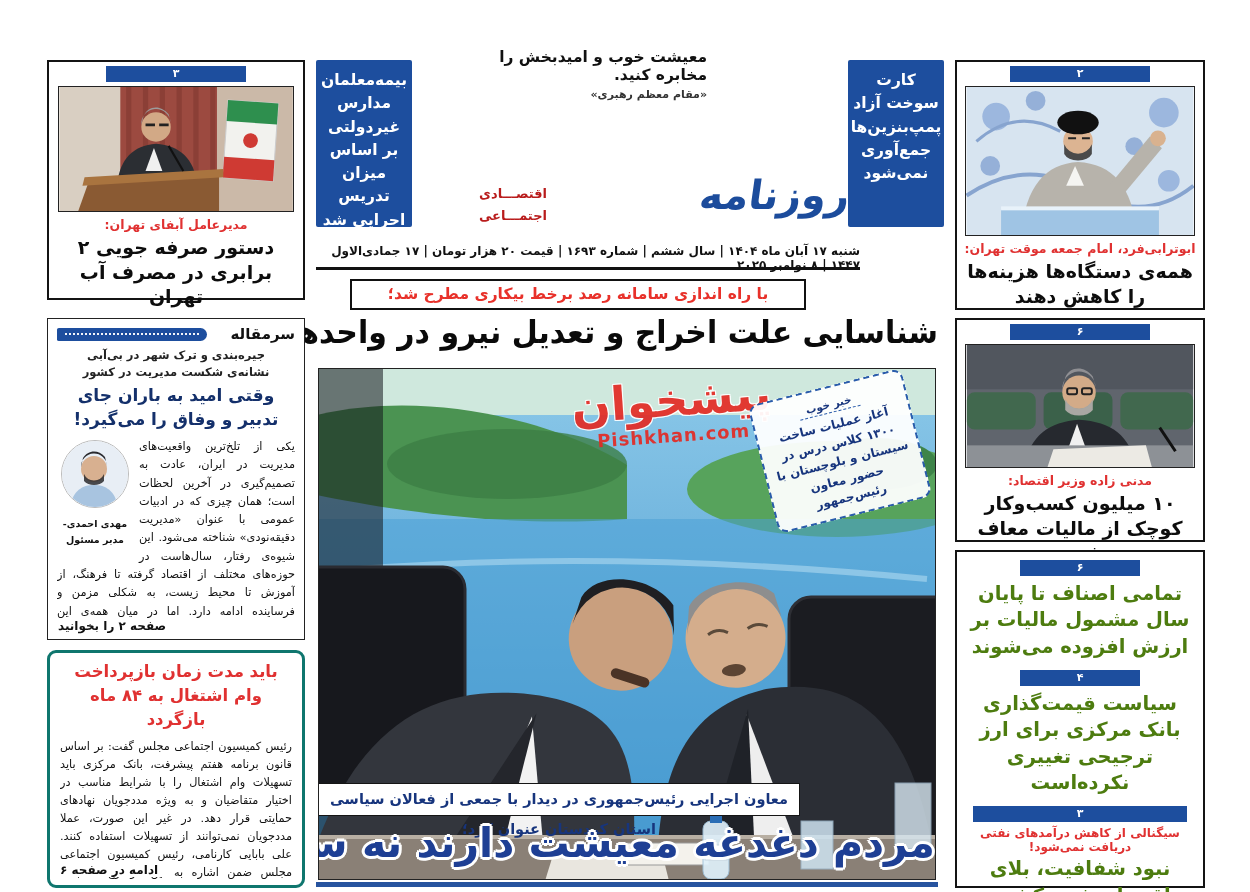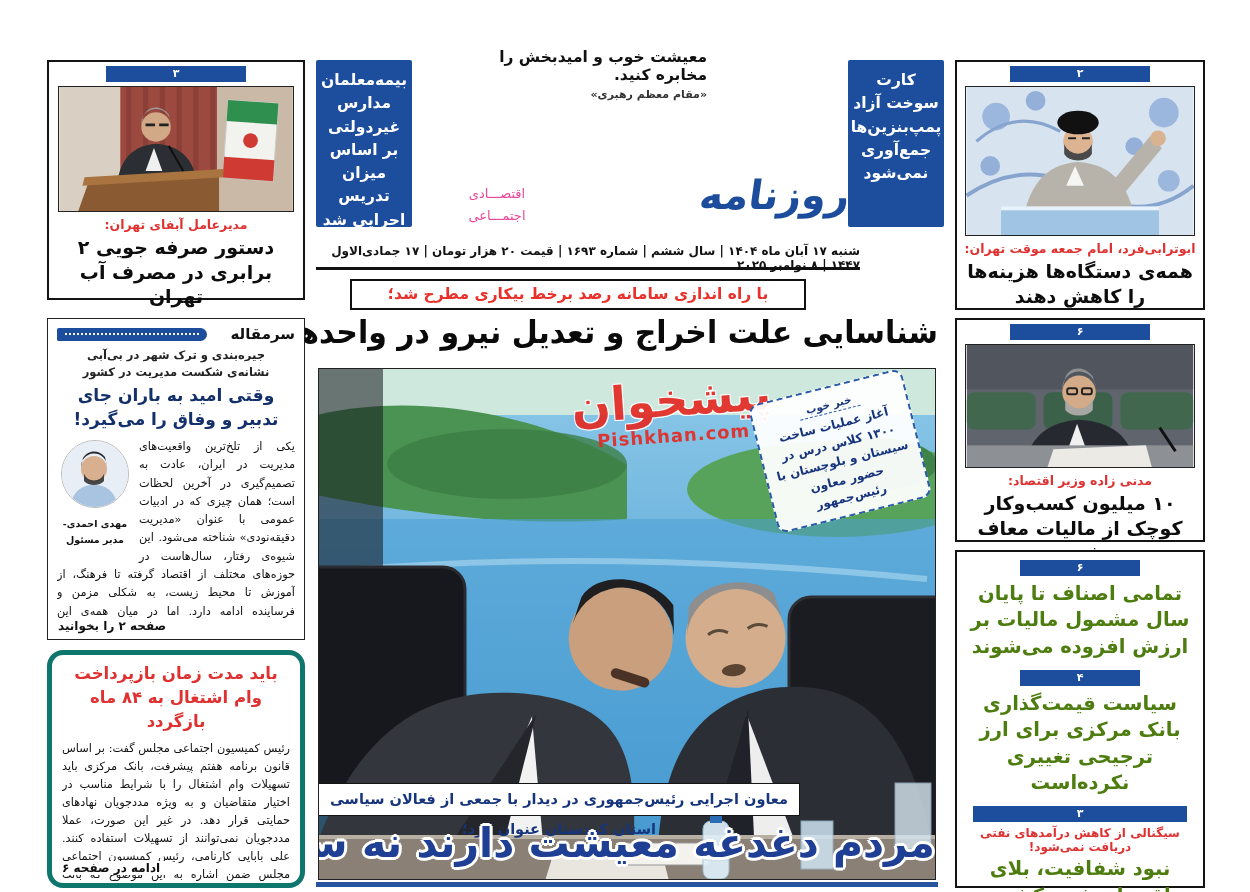--- a/index.html
+++ b/index.html
@@ -25,21 +25,21 @@
   .teaser {
     background:#1d4e9e; color:#fff; font-size:15.5px; font-weight:800;
     text-align:center; line-height:1.5; padding:9px 2px; border-radius:2px;
   }
 
   
   .logo-main { color:#1c4c9c; font-size:148px; font-weight:bold; line-height:1; text-align:center; transform:scaleY(1.08); }
   .logo-sub { color:#1c4c9c; font-size:40px; font-weight:bold; transform:skewX(-8deg); }
   .tagline1 { font-size:15.5px; font-weight:800; color:#111; text-align:right; }
   .tagline2 { font-size:11px; font-weight:bold; color:#333; text-align:right; padding-left:64px; margin-top:4px; }
-  .edition { font-size:13px; font-weight:normal; color:#ec4899; line-height:1.7; text-align:center; }
+  .edition { font-size:13px; font-weight:bold; color:#b91c1c; line-height:1.7; text-align:right; }
   .dateline { font-size:12px; font-weight:bold; color:#111; text-align:right; }
   .rule { background:#111; }
 
   
   .kickerbox { border:2px solid #111; background:#fff; text-align:center; }
   .kickerbox span { color:#e8312a; font-size:15.5px; font-weight:800; line-height:27px; }
   .lead-headline {
     font-size:30px; font-weight:900; color:#0a0a0a; text-align:center;
     white-space:nowrap; letter-spacing:-0.5px; transform:scaleY(1.05);
   }
@@ -72,21 +72,21 @@
   .ed-ribbon::after { content:""; position:absolute; left:8px; right:8px; top:5px; border-top:2px dotted rgba(255,255,255,.95); }
   .ed-kicker { font-size:11.5px; font-weight:bold; color:#222; text-align:center; line-height:1.45; margin-top:4px; }
   .ed-headline { font-size:17px; font-weight:800; color:#14306b; text-align:center; line-height:1.4; margin-top:4px; }
   .ed-body { font-size:11.3px; color:#111; text-align:justify; line-height:1.62; margin-top:6px; height:186px; overflow:hidden; }
   .ed-avatar-wrap { float:left; width:76px; margin:2px 6px 2px 0; text-align:center; }
   .ed-avatar { width:68px; height:68px; border-radius:50%; overflow:hidden; display:inline-block; border:1px solid #bbb; }
   .ed-author { font-size:9.5px; font-weight:800; color:#111; margin-top:2px; }
   .continue-note { position:absolute; left:10px; bottom:6px; font-size:12px; font-weight:800; color:#111; background:#fff; padding-right:8px; }
 
   
-  .loanbox { border:5px solid #0f766e; border-radius:16px; background:#fff; padding:7px 10px; overflow:hidden; }
+  .loanbox { border:3px solid #0f766e; border-radius:9px; background:#fff; padding:7px 10px; overflow:hidden; }
   .loan-headline { color:#e03131; font-size:16.5px; font-weight:800; text-align:center; line-height:1.45; }
   .loan-body { font-size:11.3px; color:#111; text-align:justify; line-height:1.6; margin-top:6px; height:158px; overflow:hidden; }
 
   
   .brief-headline { font-size:19.5px; font-weight:800; color:#4d7c0f; text-align:center; line-height:1.35; padding:0 6px; }
   .brief-kicker { color:#e03131; font-size:12px; font-weight:800; text-align:center; margin:4px 0 2px; }
 </style>
 </head>
 <body>
 

